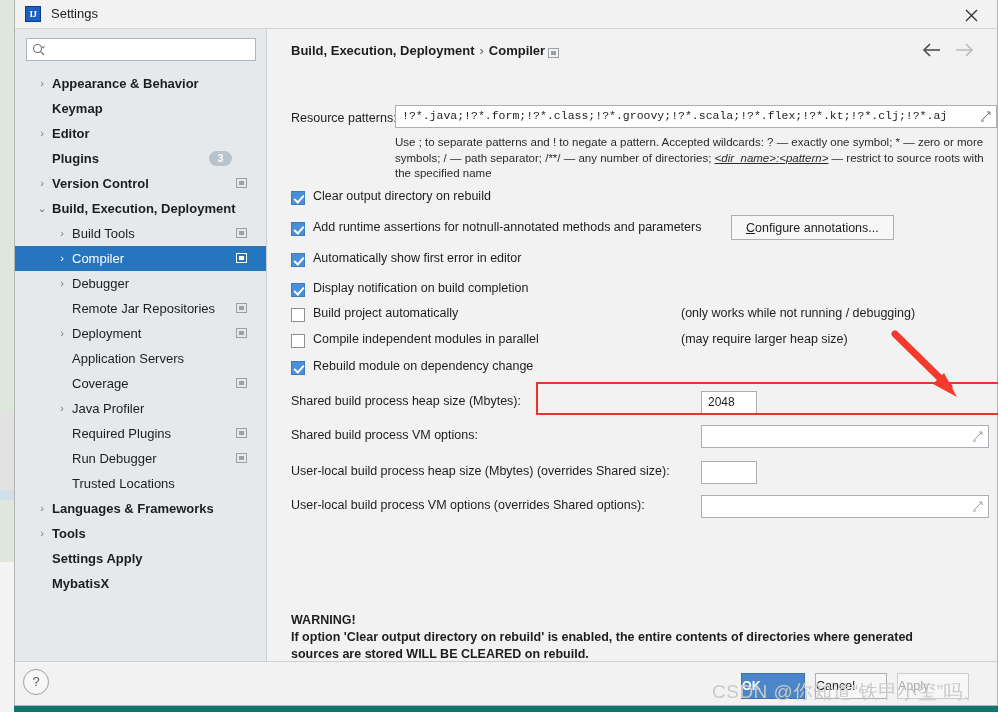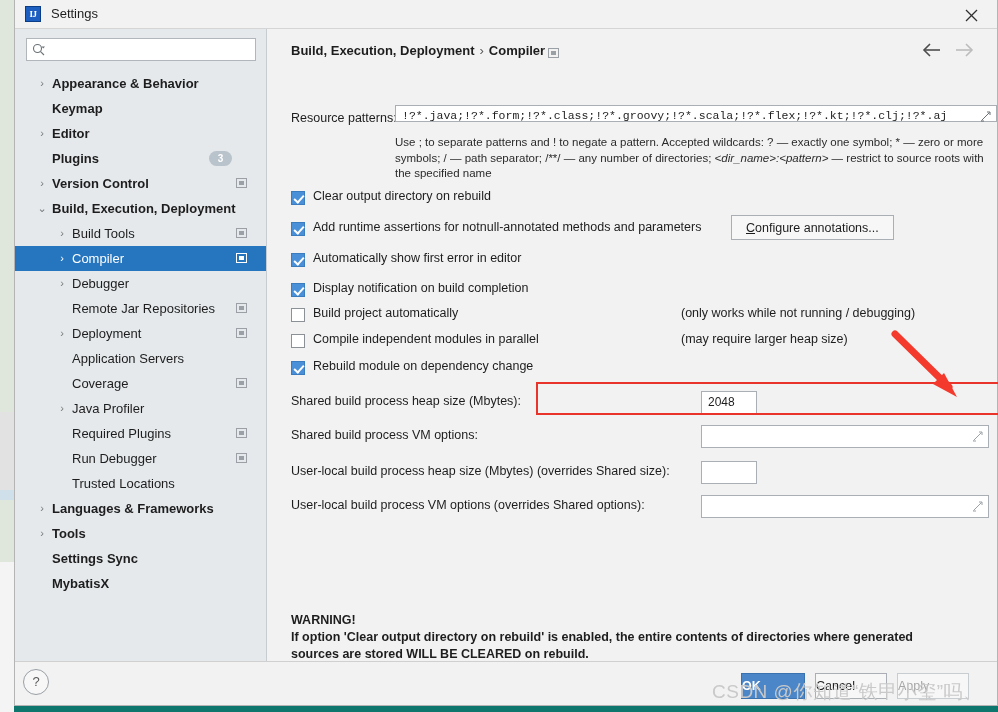--- a/index.html
+++ b/index.html
@@ -186,21 +186,21 @@
   .nav-back  { position: absolute; left: 0;  top: 0; width: 26px; height: 22px; cursor: default; }
   .nav-fwd   { position: absolute; left: 32px; top: 0; width: 26px; height: 22px; cursor: default; }
 
   
   .res-label {
     position: absolute; left: 24px; top: 82px;
     font-size: 12.5px;
   }
   .res-field {
     position: absolute; left: 128px; top: 76px;
-    width: 602px; height: 17px;
+    width: 602px; height: 23px;
     background: #ffffff;
     border: 1px solid #a9afb4;
     box-sizing: border-box;
   }
   .res-value {
     position: absolute; left: 6px; top: 3px;
     width: 565px;
     font-family: "Liberation Mono", monospace;
     font-size: 11.5px;
     color: #1d1d1d;
@@ -211,21 +211,21 @@
     position: absolute; right: 5px; top: 5px;
     width: 11px; height: 11px;
   }
   .res-hint {
     position: absolute; left: 128px; top: 106px;
     width: 600px;
     font-size: 11.5px;
     color: #2b2b2b;
     line-height: 15.5px;
   }
-  .res-hint i { font-style: italic; }
+  .res-hint i { font-style: italic; text-decoration: underline; }
 
   
   .cb-row { position: absolute; left: 24px; height: 20px; }
   .cb {
     position: absolute; left: 0; top: 2px;
     width: 14px; height: 14px;
     box-sizing: border-box;
     border: 1px solid #8b9196;
     background: #ffffff;
   }
@@ -490,21 +490,21 @@
           <div class="tree-row lvl0 bold">
             <span class="arrow">›</span>
             <span class="label">Languages &amp; Frameworks</span>
           </div>
           <div class="tree-row lvl0 bold">
             <span class="arrow">›</span>
             <span class="label">Tools</span>
           </div>
           <div class="tree-row lvl0 bold">
             <span class="arrow"></span>
-            <span class="label">Settings Sync</span>
+            <span class="label">Settings Apply</span>
           </div>
           <div class="tree-row lvl0 bold">
             <span class="arrow"></span>
             <span class="label">MybatisX</span>
           </div>
         </div>
     </div>
 
     <div class="content">
 

